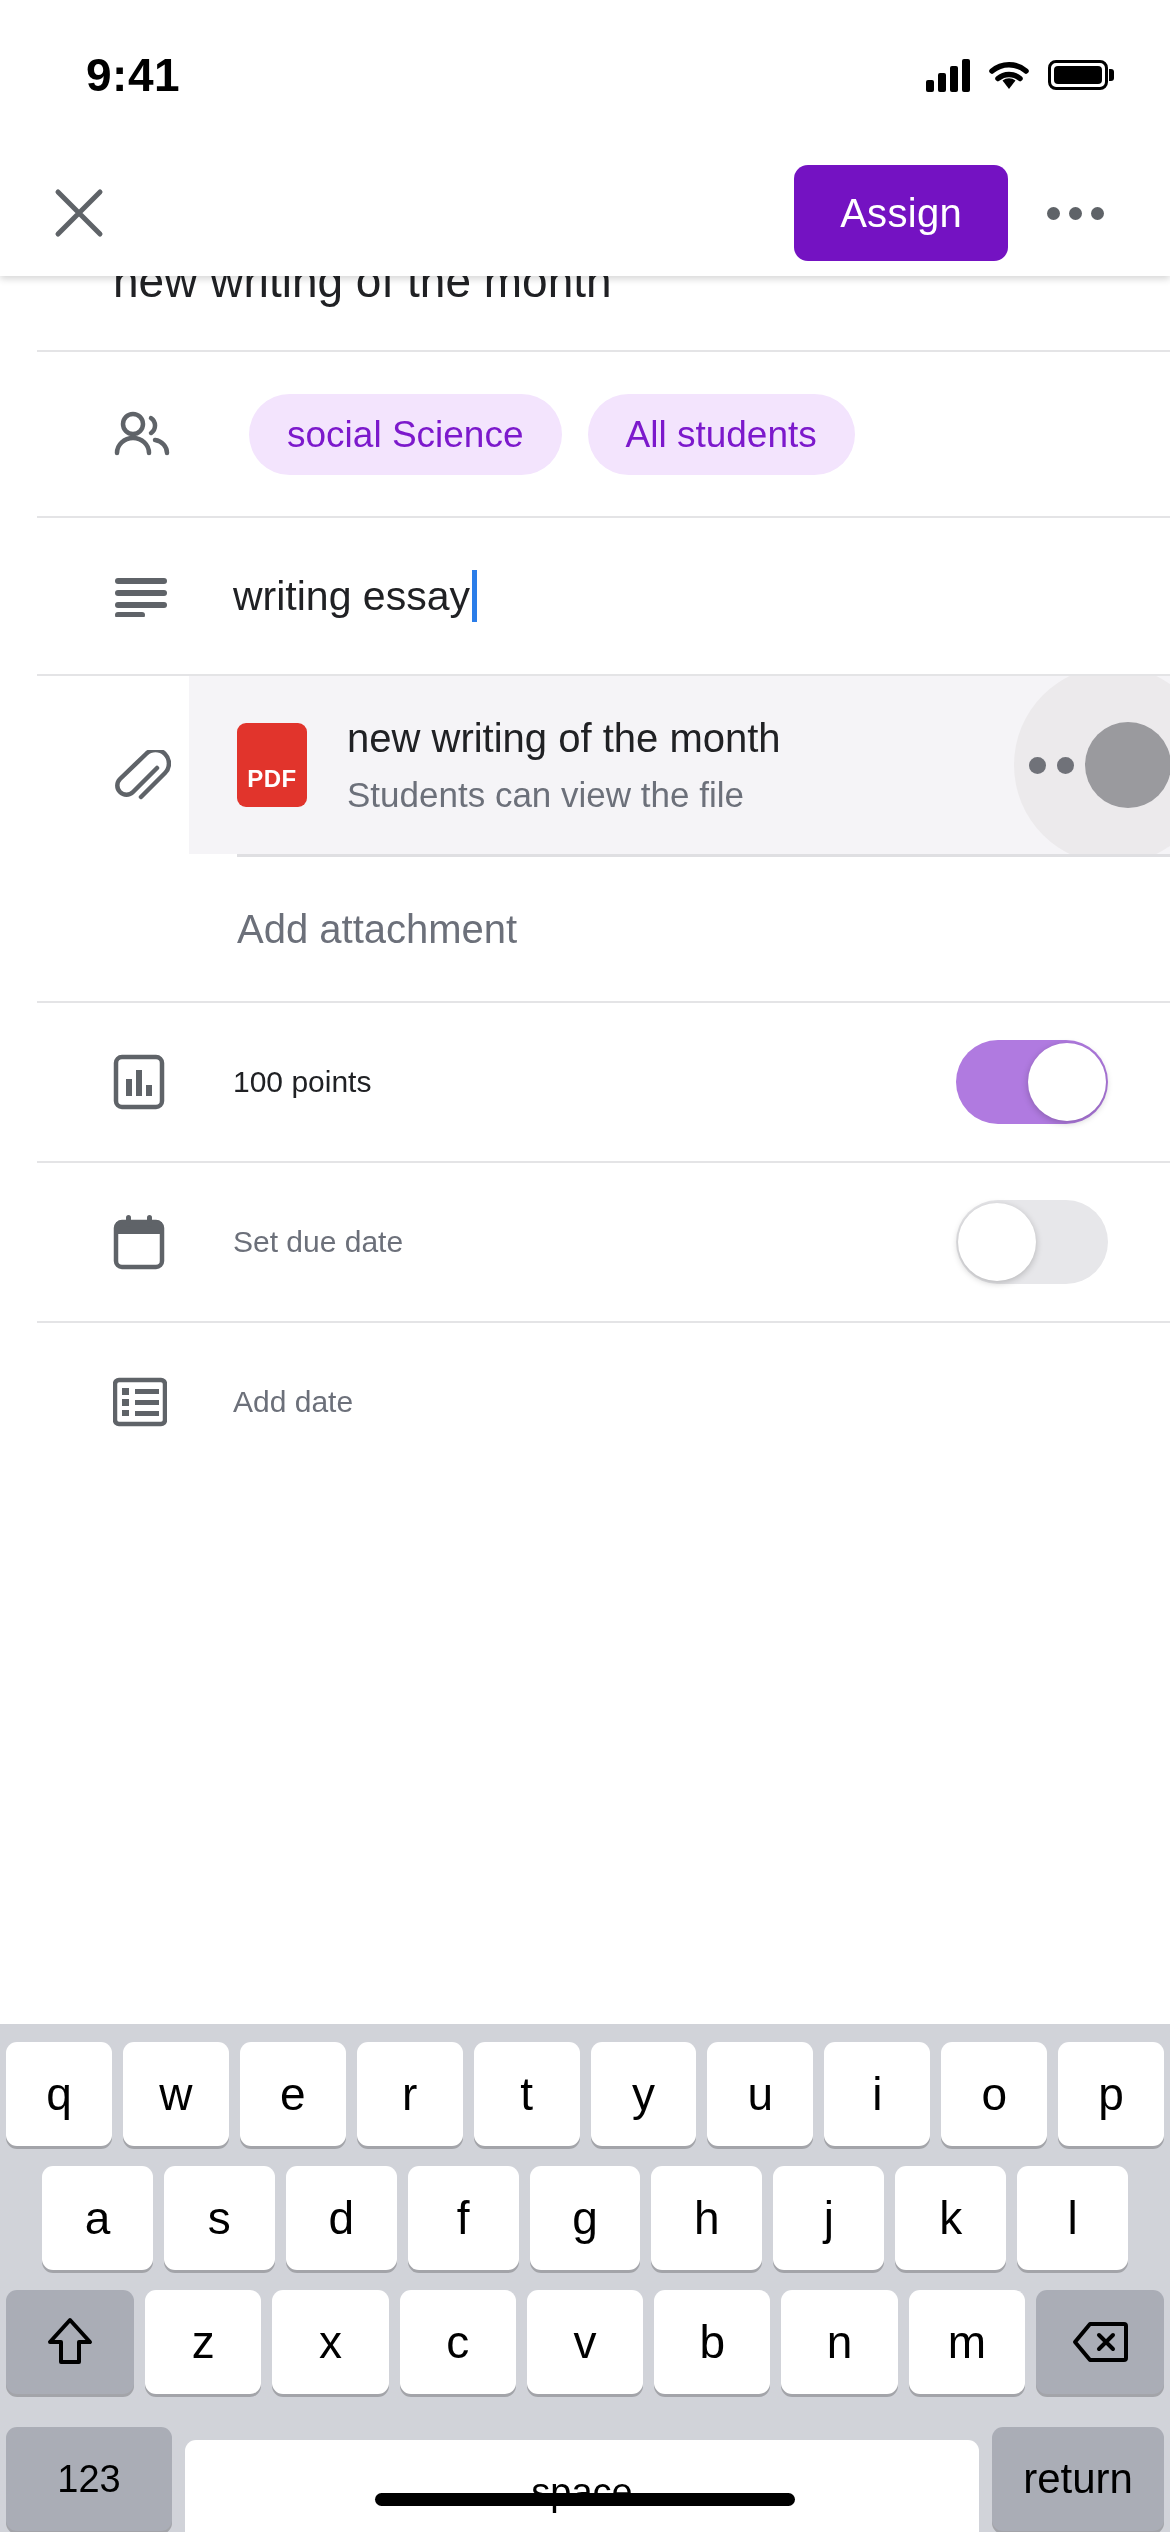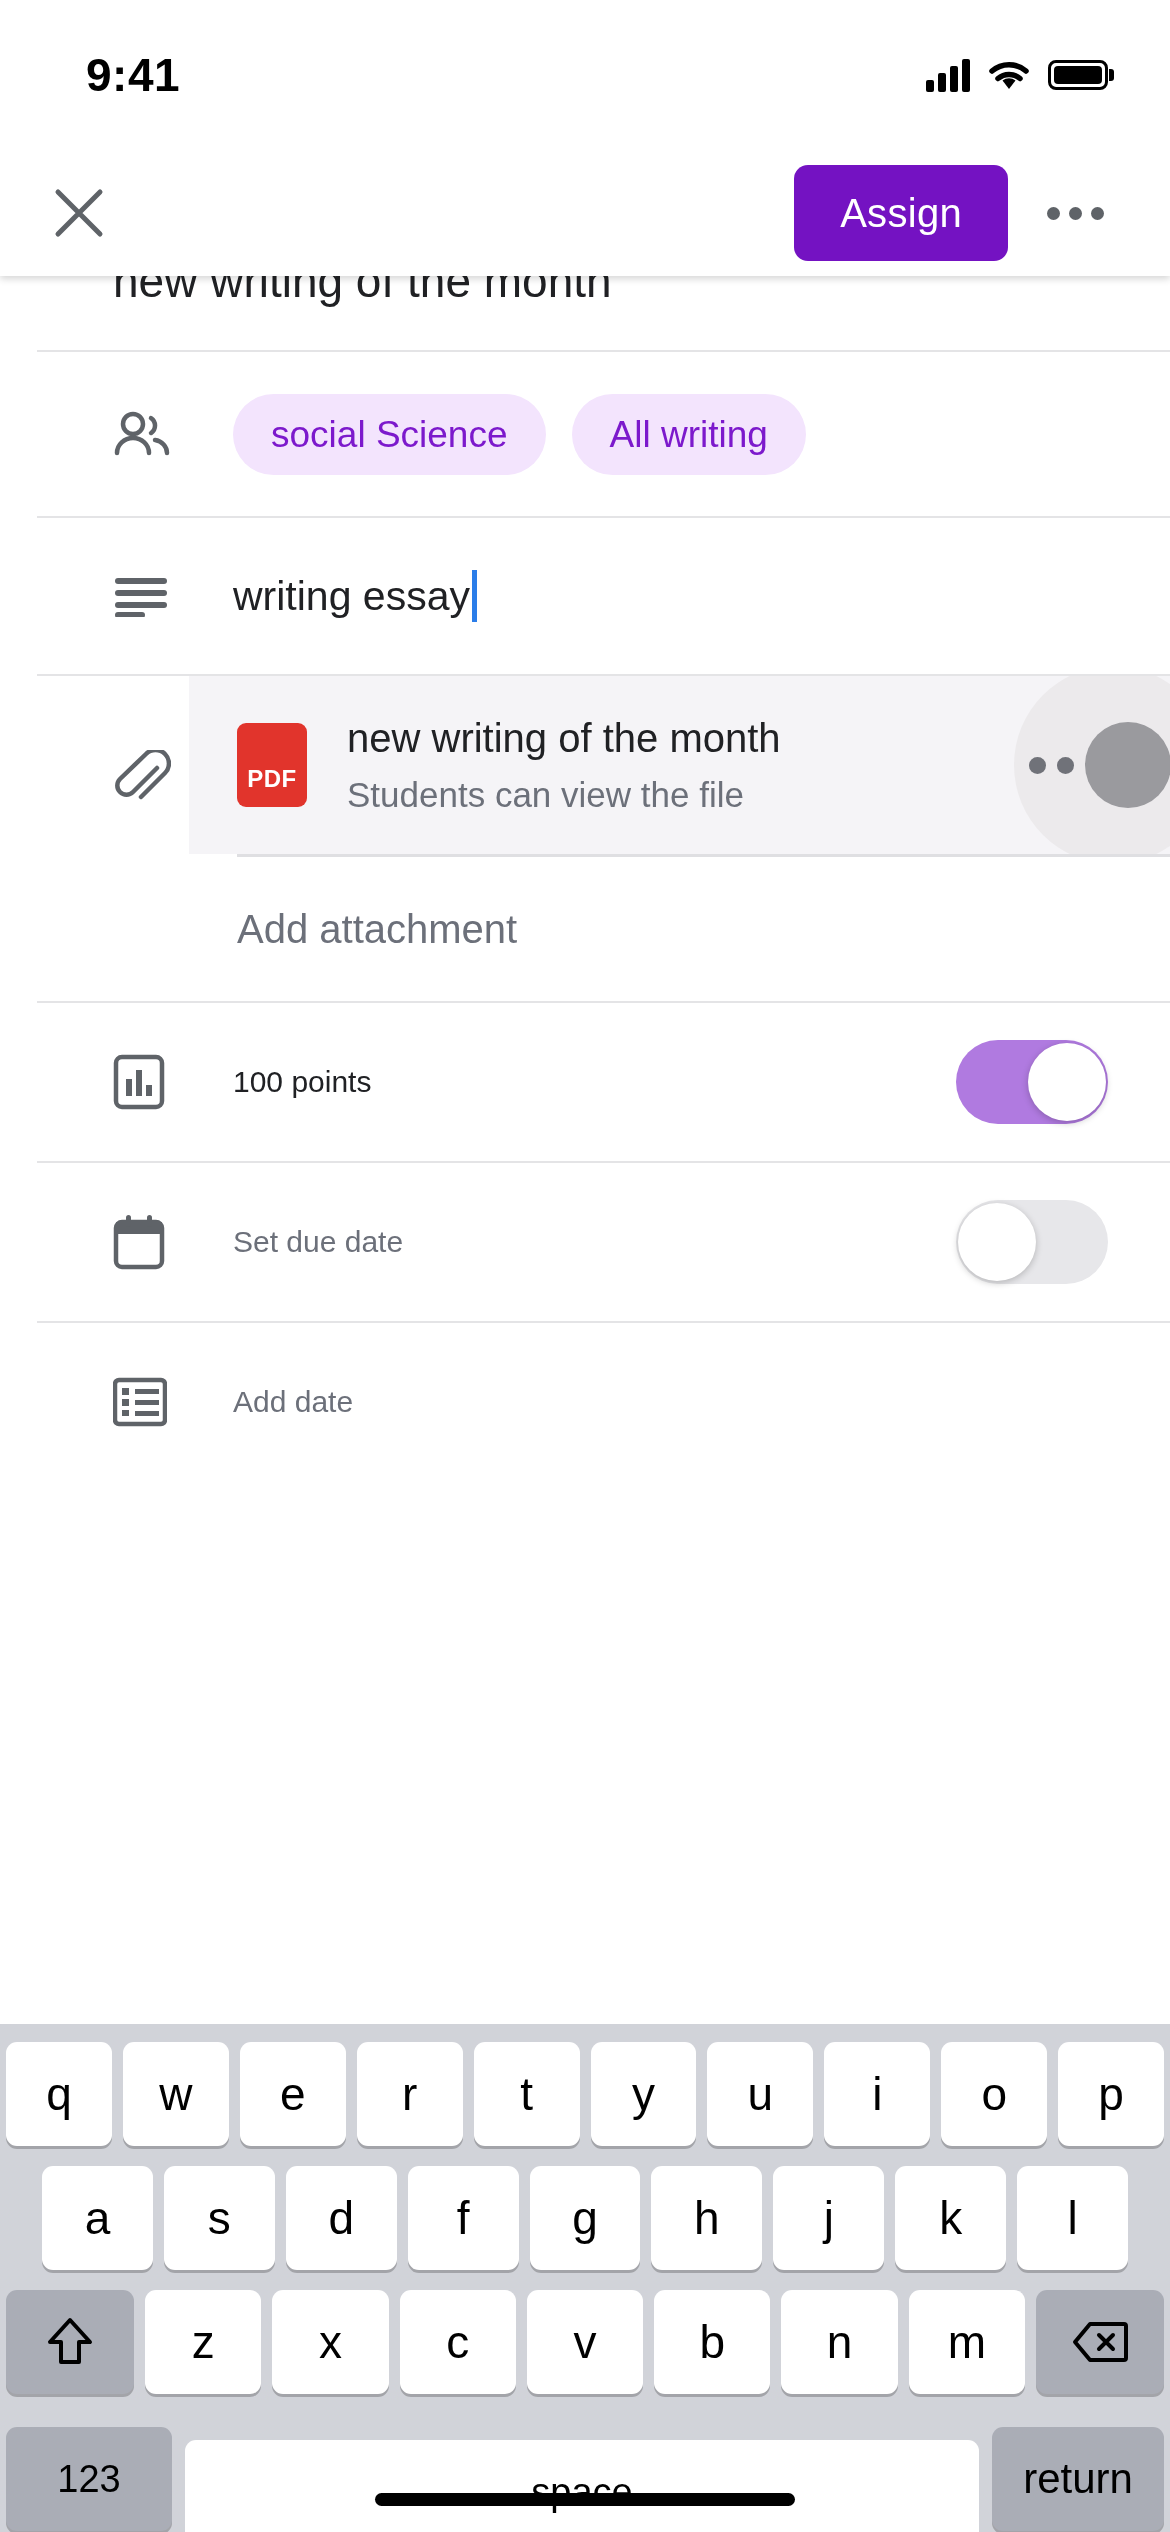--- a/index.html
+++ b/index.html
@@ -69,21 +69,21 @@
     border-top:2px solid #e4e4e6;
     min-height:160px; padding-left:76px;
     background:#fff;
   }
   .row-ico{ width:76px; flex:0 0 76px; display:flex;align-items:center;justify-content:flex-start; }
   .row-body{ flex:1; display:flex; align-items:center; padding-left:44px; }
   .row-label{ font-size:30px; color:#202124; }
   .row-label.muted{ color:#6c707a; }
 
   
-  .chips-row{ min-height:166px; }
+  .chips-row{ min-height:166px;gap:16px; }
   .chip{
     background:#f3e4fd; color:#7c19cc;
     font-size:37px; border-radius:44px;
     padding:22px 38px; margin-right:26px;
     white-space:nowrap; line-height:1;
   }
 
   
   .instr-row{ min-height:158px;justify-content:center; }
   .instr-text{ font-size:41px; color:#202124; position:relative; display:flex; align-items:center; }
@@ -218,21 +218,21 @@
     <div class="row-ico ico">
       <svg width="58" height="46" viewBox="0 0 58 46">
         <circle cx="20" cy="13" r="10" fill="none" stroke="#5f6368" stroke-width="4.5"></circle>
         <path d="M4 42 a16 15 0 0 1 32 0" fill="none" stroke="#5f6368" stroke-width="4.5" stroke-linecap="round"></path>
         <path d="M38 7 a9 9 0 0 1 0 15" fill="none" stroke="#5f6368" stroke-width="4.5" stroke-linecap="round"></path>
         <path d="M42 29 a14 13 0 0 1 12 13" fill="none" stroke="#5f6368" stroke-width="4.5" stroke-linecap="round"></path>
       </svg>
     </div>
     <div class="row-body">
       <span class="chip">social Science</span>
-      <span class="chip">All writing</span>
+      <span class="chip">All students</span>
     </div>
   </div>
 
   <div class="row instr-row">
     <div class="row-ico ico">
       <svg width="56" height="42" viewBox="0 0 56 42">
         <rect x="2" y="3" width="52" height="6" rx="3" fill="#5f6368"></rect>
         <rect x="2" y="15" width="52" height="6" rx="3" fill="#5f6368"></rect>
         <rect x="2" y="27" width="52" height="6" rx="3" fill="#5f6368"></rect>
         <rect x="2" y="37" width="30" height="6" rx="3" fill="#5f6368"></rect>

